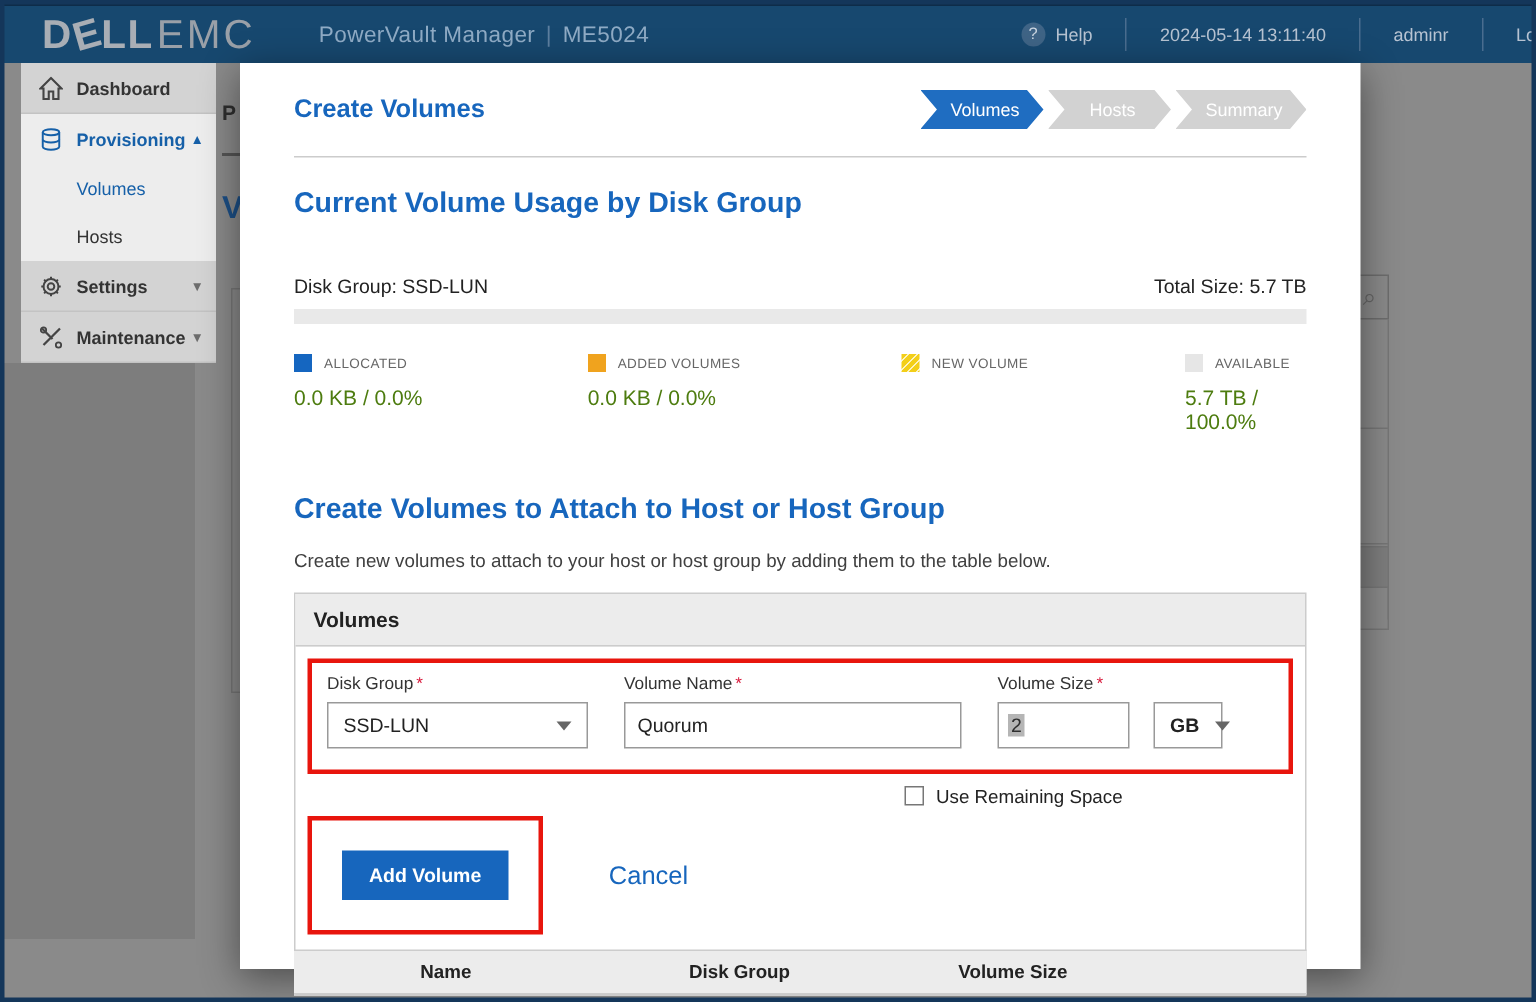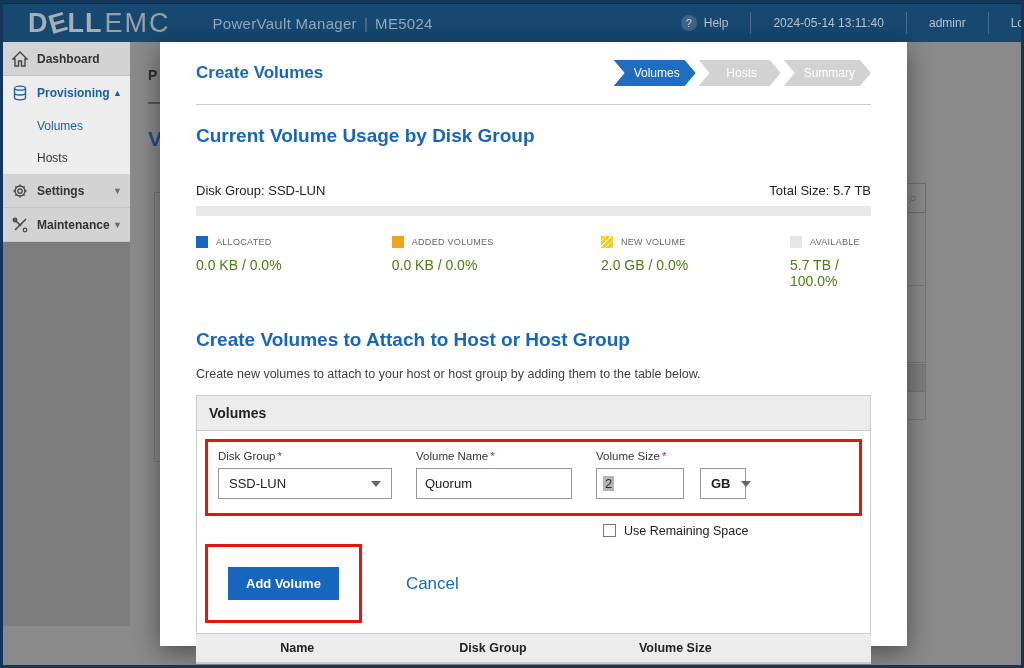--- a/index.html
+++ b/index.html
@@ -16,21 +16,21 @@
   .logo .emc { font-size:27px; font-weight:300; letter-spacing:2px; margin-left:2px; color:#9aa0a8; }
   .app-title { color:#8fabc5; font-size:15px; margin-left:42px; letter-spacing:.3px; }
   .app-title .sep { color:#5d7f9f; margin:0 7px; }
   .topbar-right { margin-left:auto; display:flex; align-items:center; color:#b7c3d2; font-size:12px; }
   .tb-item { display:flex; align-items:center; white-space:nowrap; }
   .tb-sep { width:1px; height:22px; background:#4a6d8f; margin:0 22px; }
   .help-circle { width:16px; height:16px; border-radius:50%; background:#3f6486; color:#c9d4e0;
     font-size:11px; display:flex; align-items:center; justify-content:center; margin-right:7px; }
 
   
-  .sidebar { position:absolute; left:0; top:42px; width:130px; z-index:10; font-size:12px; }
+  .sidebar { position:absolute; left:14px; top:42px; width:130px; z-index:10; font-size:12px; }
   .side-item { height:34px; display:flex; align-items:center; padding:0 8px 0 12px;
     background:#d3d3d3; color:#333; font-weight:bold; border-bottom:1px solid #c3c3c3; cursor:pointer; }
   .side-item .s-icon { width:16px; height:16px; margin-right:9px; flex:0 0 16px; }
   .side-item .chev { margin-left:auto; font-size:9px; color:#6d6d6d; }
   .side-group { background:#fca5a5; }
   .side-item.prov { background:#ededed; color:#1660a8; border-bottom:none; }
   .side-item.prov .chev { color:#1660a8; }
   .side-sub { height:32px; display:flex; align-items:center; padding-left:37px;
     background:#ededed; color:#333; cursor:pointer; }
   .side-sub.selected { color:#1660a8; }
@@ -85,21 +85,21 @@
   .red-box { border:3px solid #e8150d; }
   .fields { display:flex; padding:8px 10px 14px 10px; gap:24px; }
   .fgroup { display:flex; flex-direction:column; }
   .flabel { font-size:11.5px; color:#333; margin-bottom:6px; }
   .req { color:#d81a3c; margin-left:2px; }
   .selectbox { border:1px solid #999; height:31px; display:flex; align-items:center;
     padding:0 10px; font-size:13px; color:#222; background:#fff; cursor:pointer; }
   .selectbox .arrow { margin-left:auto; width:0; height:0; border-left:5px solid transparent;
     border-right:5px solid transparent; border-top:6px solid #666; }
   .dg-select { width:174px; }
-  .textinput { border:1px solid #999; height:31px; width:156px; padding:0 8px; font-size:13px; color:#222; }
+  .textinput { border:1px solid #999; height:31px; width:225px; padding:0 8px; font-size:13px; color:#222; }
   .sizeinput { border:1px solid #999; height:31px; width:88px; padding:0 6px; font-size:13px;
     display:flex; align-items:center; background:#fff; }
   .sel-text { background:#b5b5b5; color:#2e2e2e; padding:0 2px; }
   .unit-select { width:46px; justify-content:flex-start; }
   .unit-select .label { font-weight:bold; margin-right:10px; }
   .chk-row { display:flex; align-items:flex-start; margin:8px 0 6px 398px; font-size:12.5px; color:#222; }
   .chk { width:13px; height:13px; border:1px solid #777; background:#fff; margin-right:8px; cursor:pointer; }
   .btn-row { display:flex; align-items:center; margin-top:6px; }
   .red-box2 { display:inline-block; padding:20px; }
   .btn-blue { background:#1766bd; color:#fff; border:none; font-size:13px; font-weight:bold;
@@ -221,21 +221,20 @@
           <span class="swatch" style="background:#f0a31e"></span>
           <span class="leg-name">ADDED VOLUMES</span>
         </div>
       <div class="leg-val">0.0 KB / 0.0%</div>
     </div>
     <div>
       <div class="leg-head">
           <span class="swatch hatched"></span>
           <span class="leg-name">NEW VOLUME</span>
         </div>
-      <div class="leg-val">2.0 GB / 0.0%</div>
     </div>
     <div>
       <div class="leg-head">
           <span class="swatch" style="background:#e6e6e6"></span>
           <span class="leg-name">AVAILABLE</span>
         </div>
       <div class="leg-val">5.7 TB / 100.0%</div>
     </div>
   </div>
 

